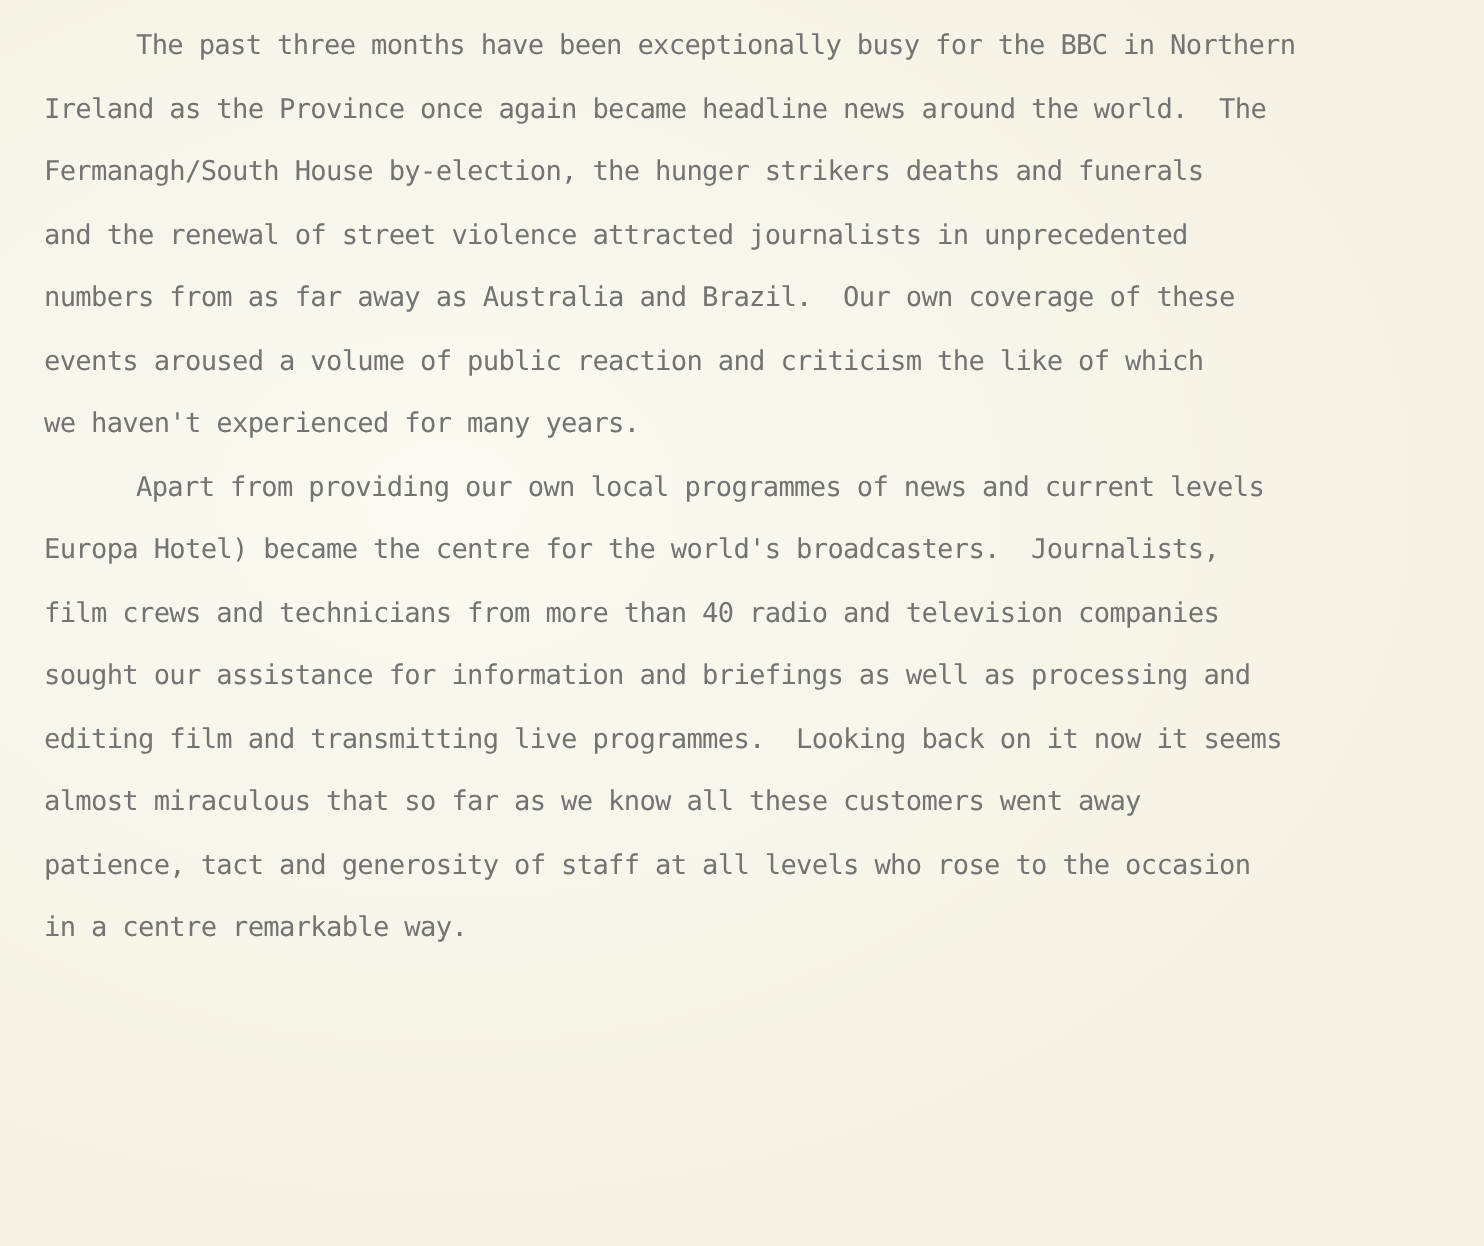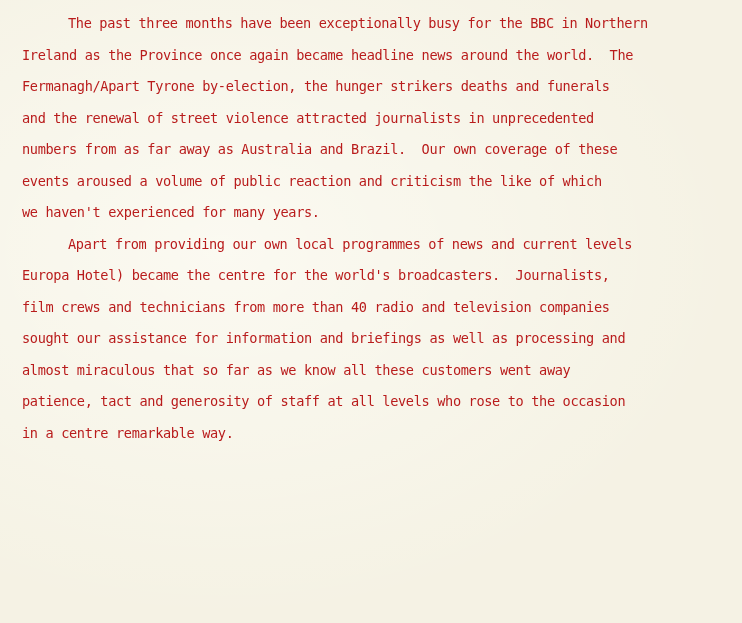--- a/index.html
+++ b/index.html
@@ -39,21 +39,21 @@
       pointer-events: none;
     }
     .text {
       position: absolute;
       left: 22px;
       top: 8px;
       width: 700px;
       font-family: "DejaVu Sans Mono", monospace;
       font-size: 13.6px;
       letter-spacing: -0.35px;
-      color: #b91c1c;
+      color: #737373;
       line-height: 31.5px;
     }
     .line {
       display: block;
       white-space: pre;
       height: 31.5px;
     }
     .indent {
       padding-left: 46px;
     }
@@ -63,28 +63,29 @@
 
 <div class="page"></div>
 
 <div class="bleed">
 </div>
 
 <div class="text">
   <div>
     <span class="line indent">The past three months have been exceptionally busy for the BBC in Northern</span>
     <span class="line">Ireland as the Province once again became headline news around the world.  The</span>
-    <span class="line">Fermanagh/Apart Tyrone by-election, the hunger strikers deaths and funerals</span>
+    <span class="line">Fermanagh/South House by-election, the hunger strikers deaths and funerals</span>
     <span class="line">and the renewal of street violence attracted journalists in unprecedented</span>
     <span class="line">numbers from as far away as Australia and Brazil.  Our own coverage of these</span>
     <span class="line">events aroused a volume of public reaction and criticism the like of which</span>
     <span class="line">we haven't experienced for many years.</span>
   </div>
   <div>
     <span class="line indent">Apart from providing our own local programmes of news and current levels</span>
     <span class="line">Europa Hotel) became the centre for the world's broadcasters.  Journalists,</span>
     <span class="line">film crews and technicians from more than 40 radio and television companies</span>
     <span class="line">sought our assistance for information and briefings as well as processing and</span>
+    <span class="line">editing film and transmitting live programmes.  Looking back on it now it seems</span>
     <span class="line">almost miraculous that so far as we know all these customers went away</span>
     <span class="line">patience, tact and generosity of staff at all levels who rose to the occasion</span>
     <span class="line">in a centre remarkable way.</span>
   </div>
 </div>
 
 </body></html>

